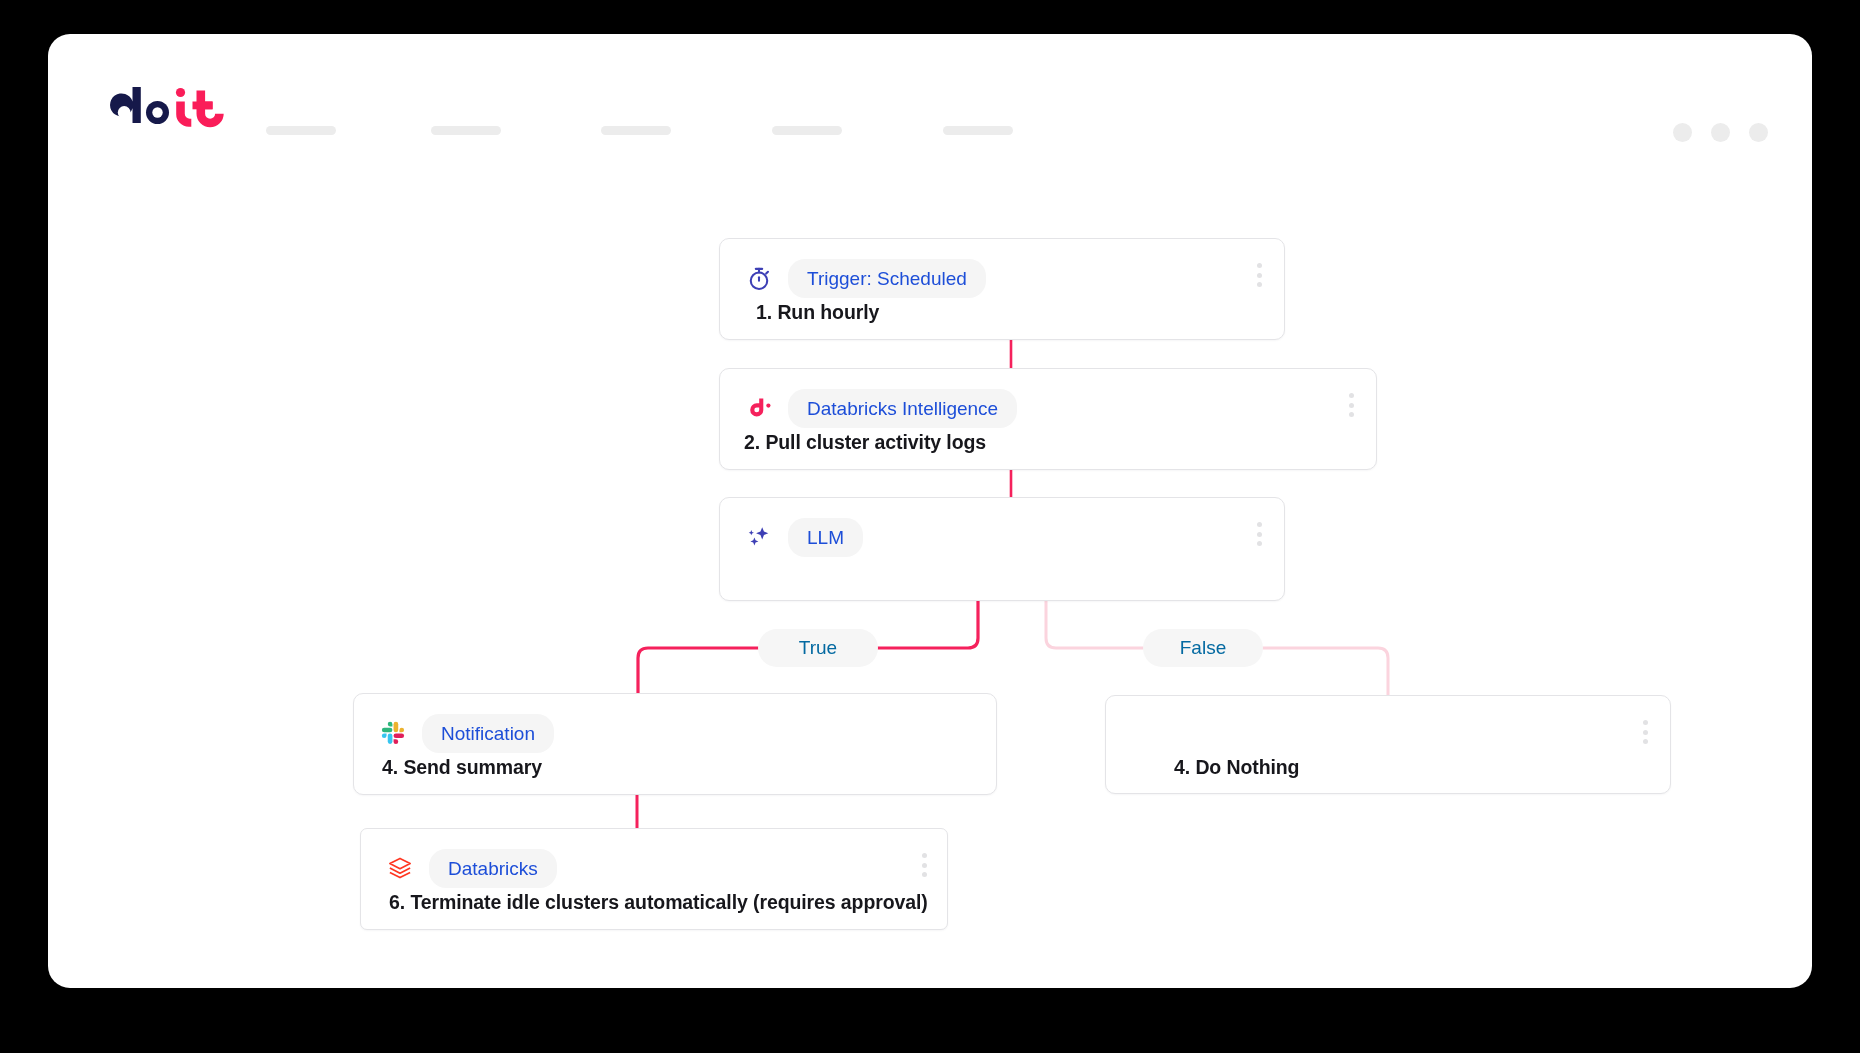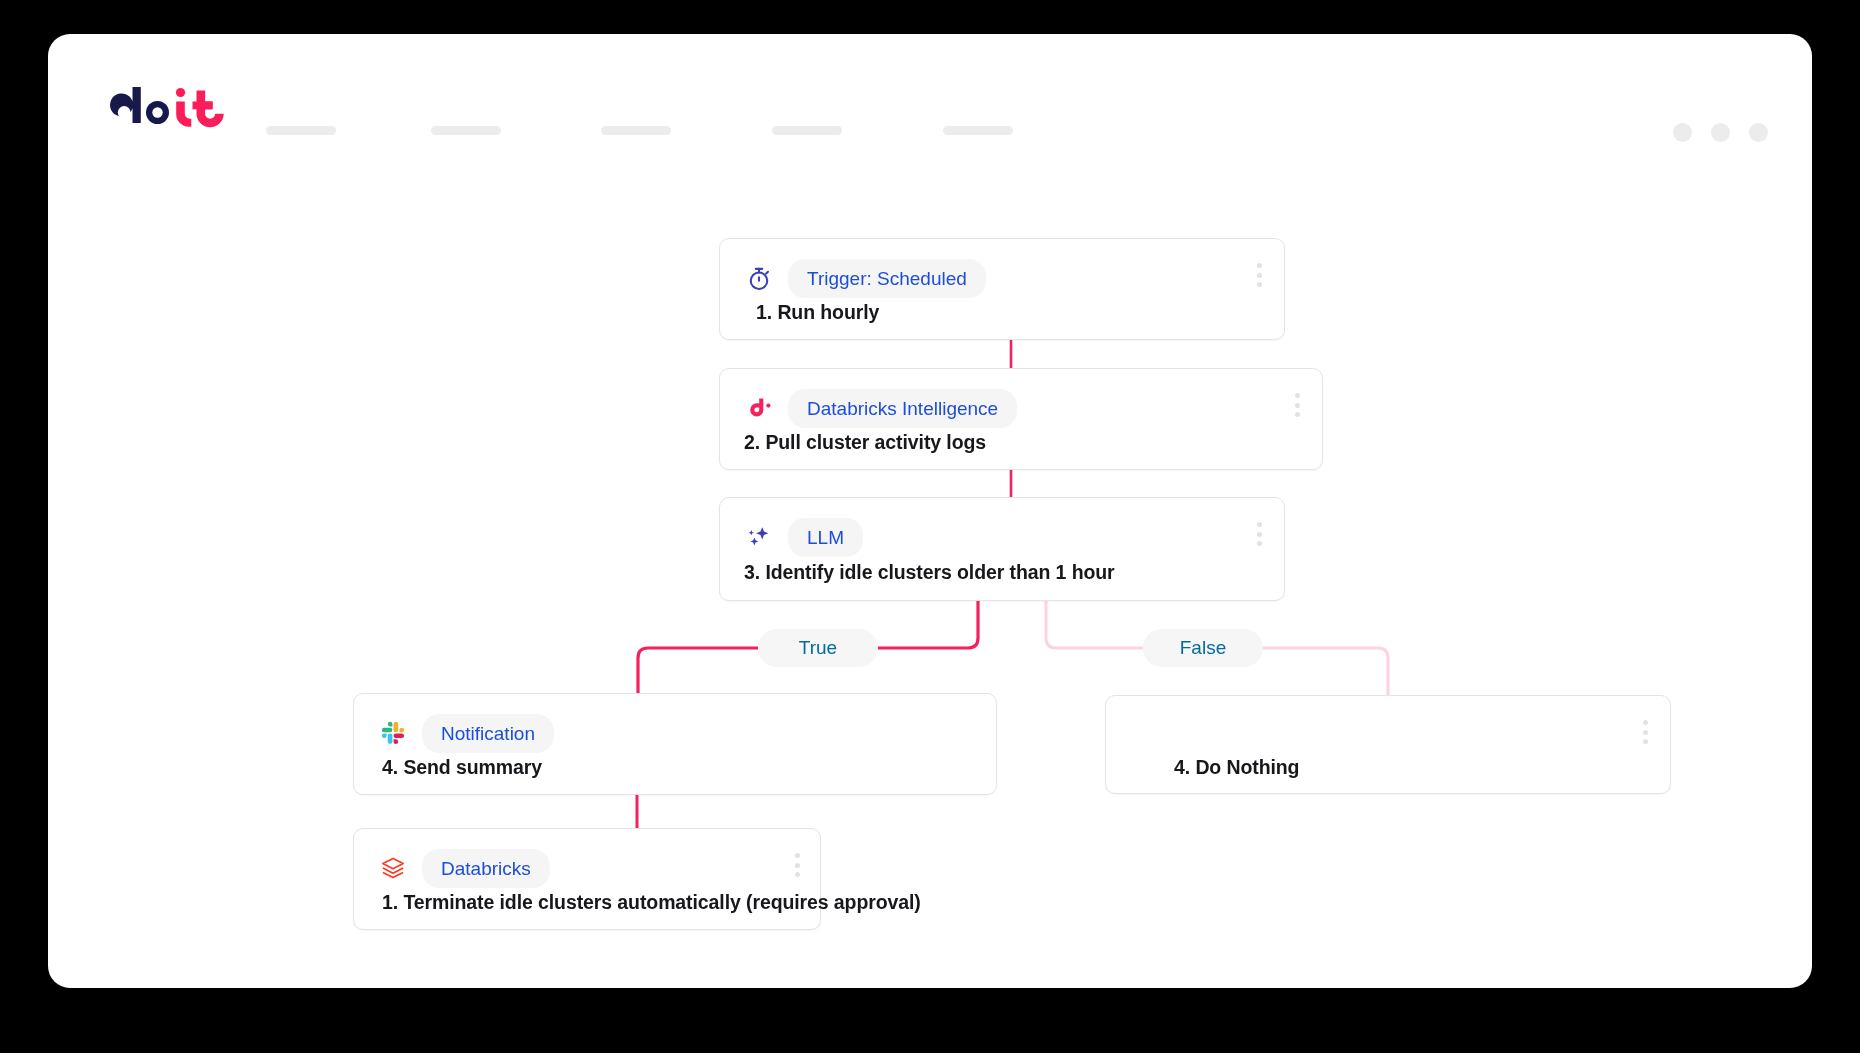--- a/index.html
+++ b/index.html
@@ -185,21 +185,21 @@
       <span class="node-badge">Trigger: Scheduled</span>
     </div>
     <div class="node-title" style="top:62px;margin-left:12px;">1. Run hourly</div>
     <div class="kebab" style="right:22px; top:24px;">
       <i></i>
         <i></i>
         <i></i>
     </div>
   </div>
 
-  <div class="node-card" style="left:671px; top:334px; width:604px; height:102px;">
+  <div class="node-card" style="left:671px; top:334px; width:658px; height:102px;">
     <div class="node-head">
       <span class="node-icon">
         <svg viewBox="0 0 26 26" width="26" height="26">
           <path d="M13.2 2.4 h4.1 V13.9 a6.55 6.55 0 1 1 -6.55 -6.55 h2.45 v4.1 h-2.45 a2.45 2.45 0 1 0 2.45 2.45 Z" fill="#f5215c"></path>
           <circle cx="22.4" cy="9.6" r="2.1" fill="#f5215c"></circle>
         </svg>
       </span>
       <span class="node-badge">Databricks Intelligence</span>
     </div>
     <div class="node-title" style="top:62px;">2. Pull cluster activity logs</div>
@@ -214,21 +214,20 @@
     <div class="node-head">
       <span class="node-icon">
         <svg viewBox="0 0 26 26" width="26" height="26" fill="#3d3fb5">
           <path d="M16.2 2.2 l1.75 4.35 L22.3 8.3 l-4.35 1.75 L16.2 14.4 l-1.75 -4.35 L10.1 8.3 l4.35 -1.75 Z"></path>
           <path d="M8.4 12.4 l1.15 2.85 L12.4 16.4 l-2.85 1.15 L8.4 20.4 l-1.15 -2.85 L4.4 16.4 l2.85 -1.15 Z"></path>
           <path d="M5.3 5.1 l0.75 1.85 L7.9 7.7 l-1.85 0.75 L5.3 10.3 l-0.75 -1.85 L2.7 7.7 l1.85 -0.75 Z"></path>
         </svg>
       </span>
       <span class="node-badge">LLM</span>
     </div>
-    <div class="node-title" style="top:63px;">3. Identify idle clusters older than 1 hour</div>
     <div class="kebab" style="right:22px; top:24px;">
       <i></i>
         <i></i>
         <i></i>
     </div>
   </div>
 
   <div class="branch-pill" style="left:710px; top:595px; width:120px;">
     <span>True</span>
   </div>
@@ -253,32 +252,32 @@
 
           <path d="M15.3 18.6 a2.25 2.25 0 1 1 -2.25 2.25 V18.6 Z" fill="#e01e5a"></path>
           <path d="M15.3 17.45 a2.25 2.25 0 0 1 0 -4.5 h5.65 a2.25 2.25 0 0 1 0 4.5 Z" fill="#e01e5a"></path>
         </svg>
       </span>
       <span class="node-badge">Notification</span>
     </div>
     <div class="node-title" style="top:62px; left:28px;">4.  Send summary</div>
   </div>
 
-  <div class="node-card" style="left:305px; top:794px; width:468px; height:102px;">
+  <div class="node-card" style="left:312px; top:794px; width:588px; height:102px;border-radius:7px;">
     <div class="node-head">
       <span class="node-icon">
         <svg viewBox="0 0 26 26" width="28" height="28" fill="none" stroke="#ff3621" stroke-width="1.55" stroke-linejoin="round">
           <path d="M13 3.2 L22.4 8 L13 12.8 L3.6 8 Z"></path>
           <path d="M3.6 12.1 L13 16.9 L22.4 12.1"></path>
           <path d="M3.6 16.2 L13 21 L22.4 16.2"></path>
         </svg>
       </span>
       <span class="node-badge">Databricks</span>
     </div>
-    <div class="node-title" style="top:62px; left:28px;">1. Terminate idle clusters automatically (requires approval)</div>
+    <div class="node-title" style="top:62px; left:28px;">6. Terminate idle clusters automatically (requires approval)</div>
     <div class="kebab" style="right:20px; top:24px;">
       <i></i>
         <i></i>
         <i></i>
     </div>
   </div>
 
   <div class="node-card" style="left:1057px; top:661px; width:566px; height:99px;">
     <div class="node-title" style="top:60px; left:32px;margin-left:36px;">4. Do Nothing</div>
     <div class="kebab" style="right:22px; top:24px;">

